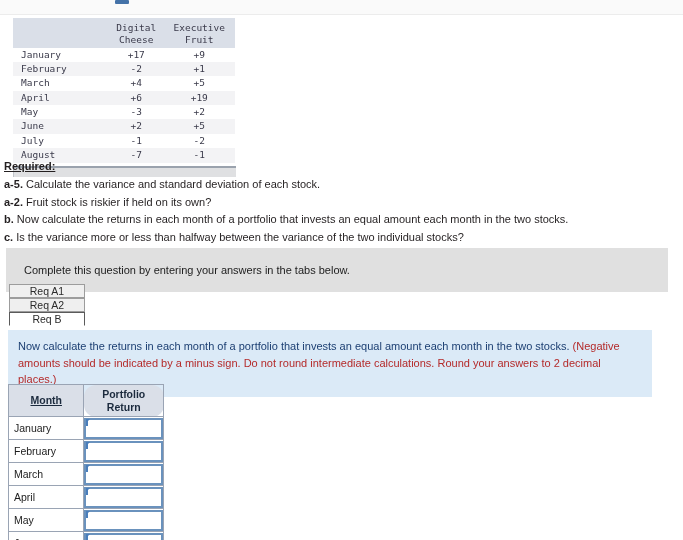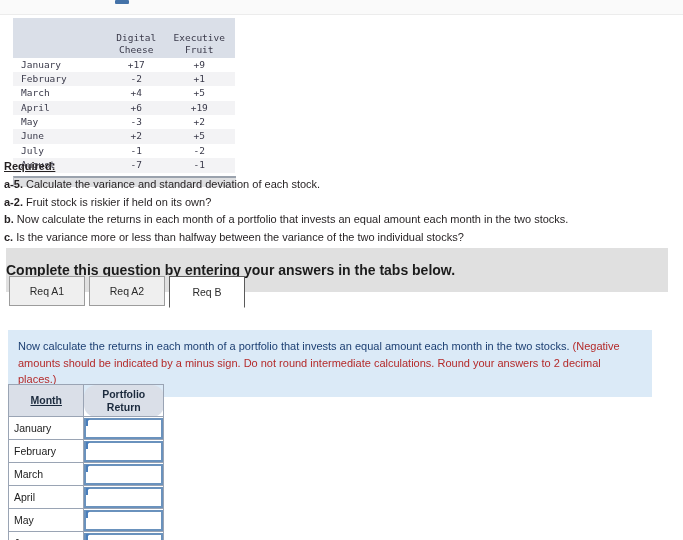--- a/index.html
+++ b/index.html
@@ -42,21 +42,21 @@
   table.data-table {
     border-collapse: collapse;
     width: 222px;
     font-family: "DejaVu Sans Mono", "Liberation Mono", monospace;
     font-size: 9.5px;
     color: #3a3a4a;
   }
   table.data-table th {
     background: #dadfe8;
     font-weight: normal;
-    padding: 14px 6px 2px 4px;
+    padding: 4px 6px 2px 4px;
     text-align: center;
     line-height: 1.25;
     white-space: pre-line;
   }
   table.data-table th.corner {
     width: 86px;
   }
   table.data-table td {
     padding: 1px 6px 1px 4px;
     line-height: 1.3;
@@ -105,32 +105,34 @@
   .complete-bar {
     position: absolute;
     left: 6px; top: 248px;
     width: 662px;
     height: 44px;
     background: #e0e0e0;
     display: flex;
     align-items: center;
   }
   .complete-bar .complete-text {
-    font-weight: bold;
-    font-size: 14px;
+    font-weight: normal;
+    font-size: 11px;
     color: #1c1c1c;
+    padding-left: 18px;
   }
 
   
   .tabs {
     position: absolute;
-    left: 9px; top: 276px;
+    left: 9px; top: 284px;
     display: flex;
-    align-items: flex-start;
+    align-items: center;
     height: 32px;
+    flex-direction: column;
   }
   .tab {
     width: 76px;
     height: 30px;
     box-sizing: border-box;
     border: 1px solid #9c9c9c;
     background: #efefef;
     color: #2b2b2b;
     font-size: 10.5px;
     display: flex;

